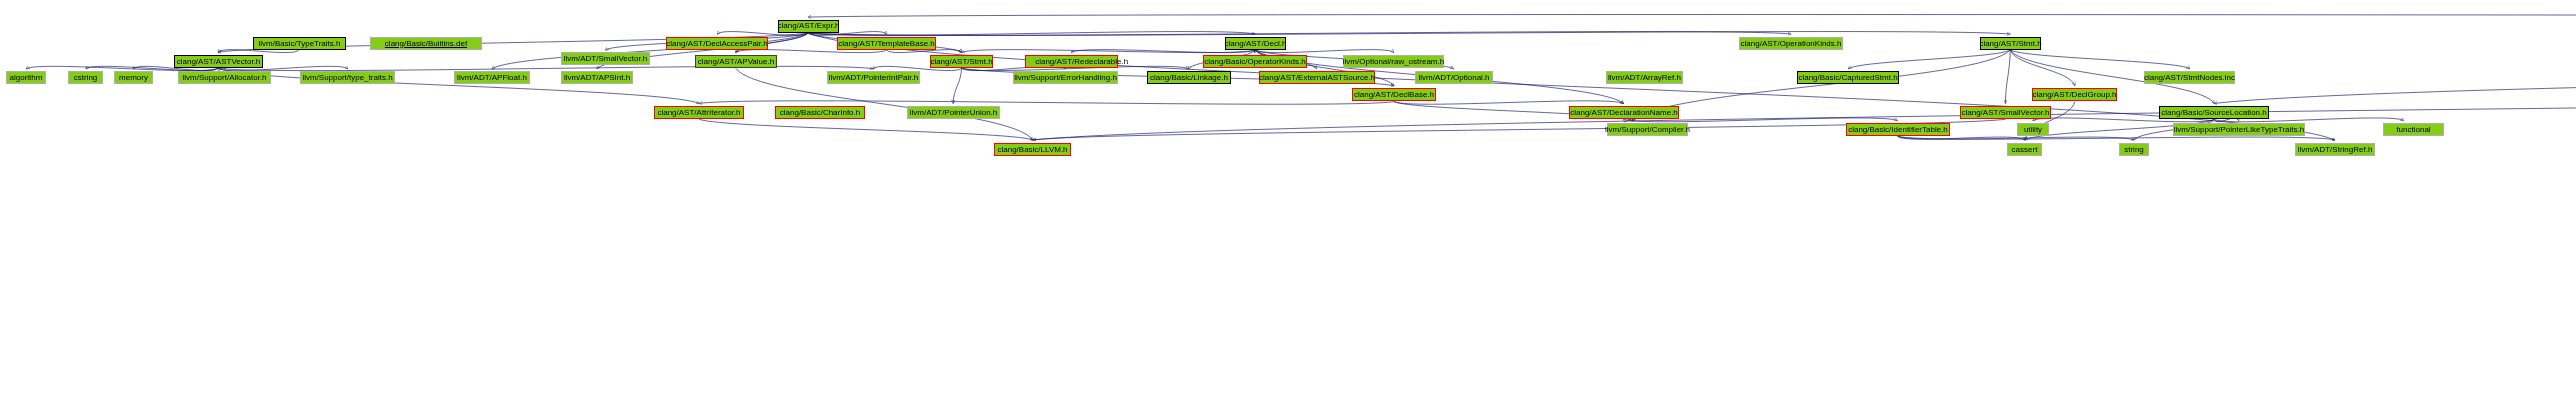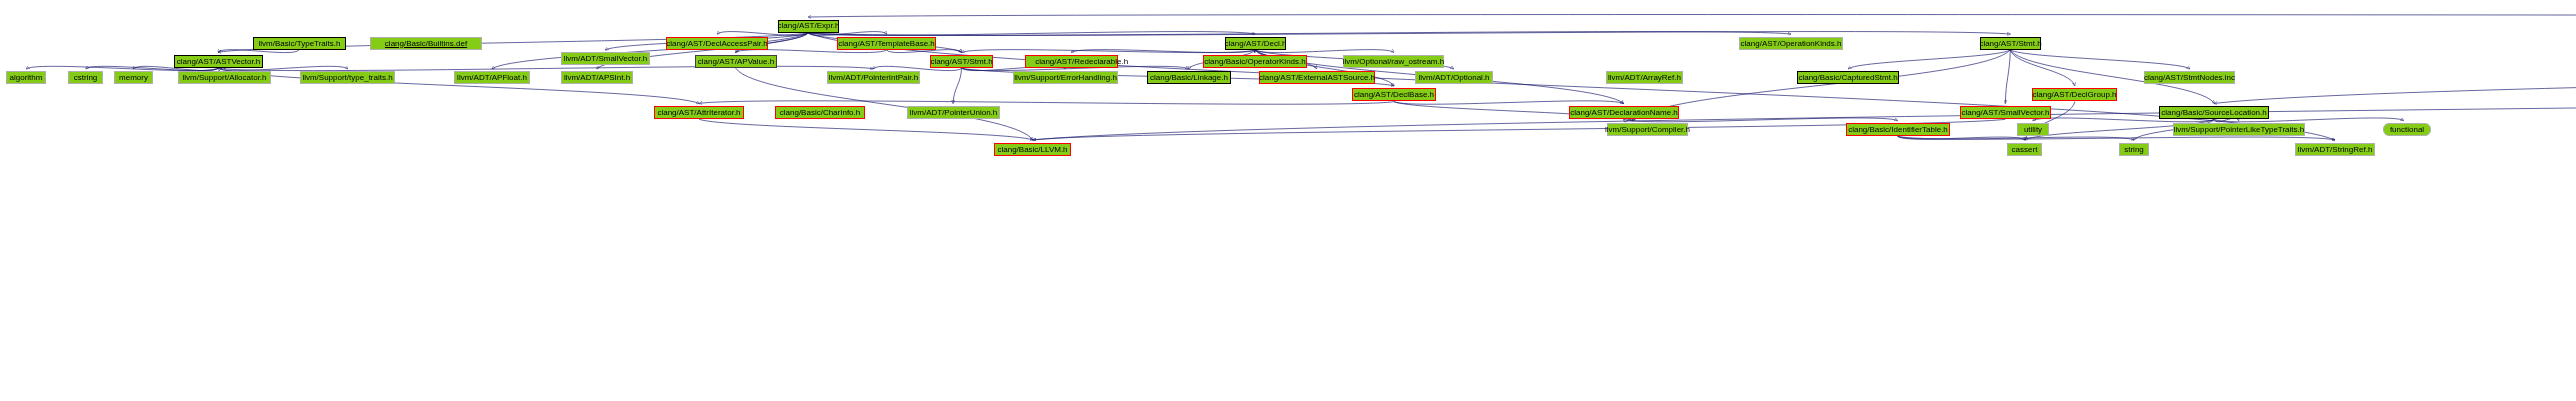--- a/index.html
+++ b/index.html
@@ -131,20 +131,20 @@
       <div class="node red" style="left: 654px; top: 106px; width: 90px;">clang/AST/AttrIterator.h</div>
       <div class="node red" style="left: 775px; top: 106px; width: 90px;">clang/Basic/CharInfo.h</div>
       <div class="node plain" style="left: 907px; top: 106px; width: 93px;">llvm/ADT/PointerUnion.h</div>
       <div class="node red" style="left: 1569px; top: 106px; width: 110px;">clang/AST/DeclarationName.h</div>
       <div class="node red" style="left: 1960px; top: 106px; width: 91px;">clang/AST/SmallVector.h</div>
       <div class="node hdr" style="left: 2159px; top: 106px; width: 110px;">clang/Basic/SourceLocation.h</div>
       <div class="node plain" style="left: 1587px; top: 123px; width: 81px; margin-left: 20px;">llvm/Support/Compiler.h</div>
       <div class="node red" style="left: 1846px; top: 123px; width: 104px;">clang/Basic/IdentifierTable.h</div>
       <div class="node plain" style="left: 2017px; top: 123px; width: 32px;">utility</div>
       <div class="node plain" style="left: 2173px; top: 123px; width: 132px;">llvm/Support/PointerLikeTypeTraits.h</div>
-      <div class="node plain" style="left: 2383px; top: 123px; width: 48px; border-radius: 6px;">functional</div>
+      <div class="node plain" style="left: 2383px; top: 123px; width: 61px;">functional</div>
       <div class="node red" style="left: 994px; top: 143px; width: 77px;">clang/Basic/LLVM.h</div>
       <div class="node plain" style="left: 2007px; top: 143px; width: 35px;">cassert</div>
       <div class="node plain" style="left: 2119px; top: 143px; width: 30px;">string</div>
       <div class="node plain" style="left: 2295px; top: 143px; width: 80px;">llvm/ADT/StringRef.h</div>
     </div>
 </div>
 
 
 </body></html>

